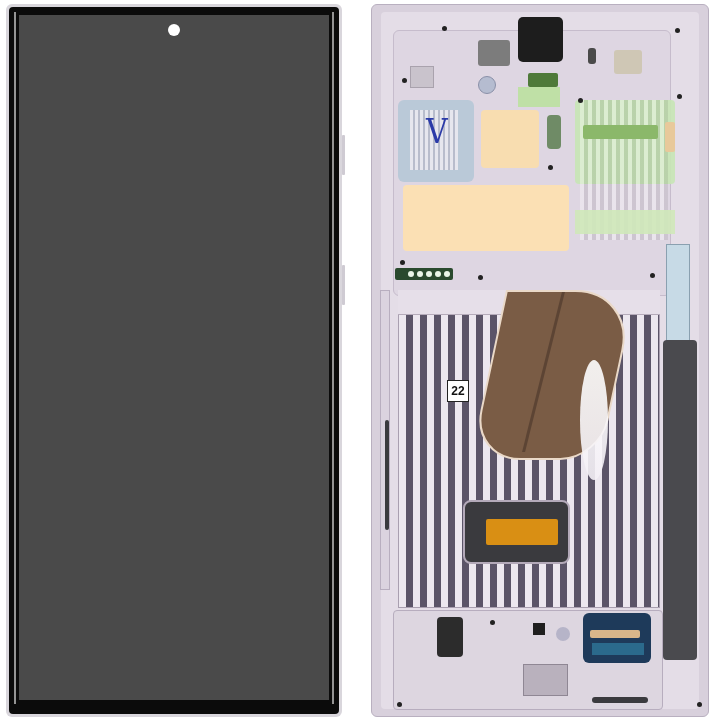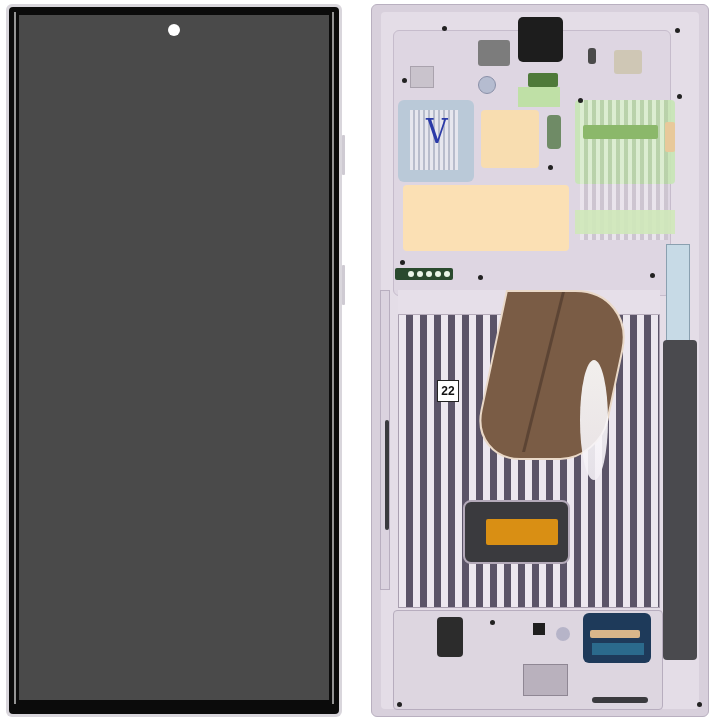--- a/index.html
+++ b/index.html
@@ -45,21 +45,21 @@
   .yellow-big { position:absolute; left:403px; top:185px; width:166px; height:66px; background:#fbe0b4; border-radius:4px; }
   .pin-row { position:absolute; left:395px; top:268px; width:58px; height:12px; background:#2a4a2e; border-radius:2px; }
   .pin { position:absolute; top:271px; width:6px; height:6px; border-radius:50%; background:#eaf6e8; }
 
   
   .battery-area { position:absolute; left:398px; top:296px; width:262px; height:312px; background:repeating-linear-gradient(90deg,#ece7ef 0 7px,#5b5468 7px 14px); border:1px solid #a99fb0; box-sizing:border-box; }
   .battery-top { position:absolute; left:398px; top:290px; width:262px; height:24px; background:#e6dfe9; border-bottom:1px solid #b5abba; }
   .flex-cable { position:absolute; left:488px; top:290px; width:130px; height:170px; background:#7a5c45; border-radius:0 60px 40px 50px; transform:skewX(-12deg); border:2px solid #ead9c8; box-sizing:border-box; }
   .flex-cable-line { position:absolute; left:542px; top:292px; width:3px; height:160px; background:#5c4434; transform:skewX(-14deg); }
   .white-fluff { position:absolute; left:580px; top:360px; width:28px; height:120px; background:linear-gradient(180deg,#ffffff,#f4f0f6); border-radius:50%; opacity:.9; }
-  .sticker { position:absolute; left:437px; top:380px; width:20px; height:20px; background:#ffffff; border:1px solid #222; font-size:12px; font-weight:bold; color:#111; text-align:center; line-height:20px; }
+  .sticker { position:absolute; left:447px; top:380px; width:20px; height:20px; background:#ffffff; border:1px solid #222; font-size:12px; font-weight:bold; color:#111; text-align:center; line-height:20px; }
   .nfc-dark { position:absolute; left:463px; top:500px; width:107px; height:64px; background:#3a3a3e; border-radius:8px; border:2px solid #b3a9b9; box-sizing:border-box; }
   .nfc-gold { position:absolute; left:486px; top:519px; width:72px; height:26px; background:#d98f14; border-radius:2px; }
 
   
   .spen-light { position:absolute; left:666px; top:244px; width:24px; height:100px; background:#c7dae6; border:1px solid #8aa0b0; box-sizing:border-box; }
   .spen-dark { position:absolute; left:663px; top:340px; width:34px; height:320px; background:#4a4a4e; border-radius:4px; }
   .left-slot { position:absolute; left:385px; top:420px; width:4px; height:110px; background:#3a3a3e; border-radius:2px; }
   .left-strip { position:absolute; left:380px; top:290px; width:10px; height:300px; background:#dbd3df; border:1px solid #b8aebf; box-sizing:border-box; }
 
   

